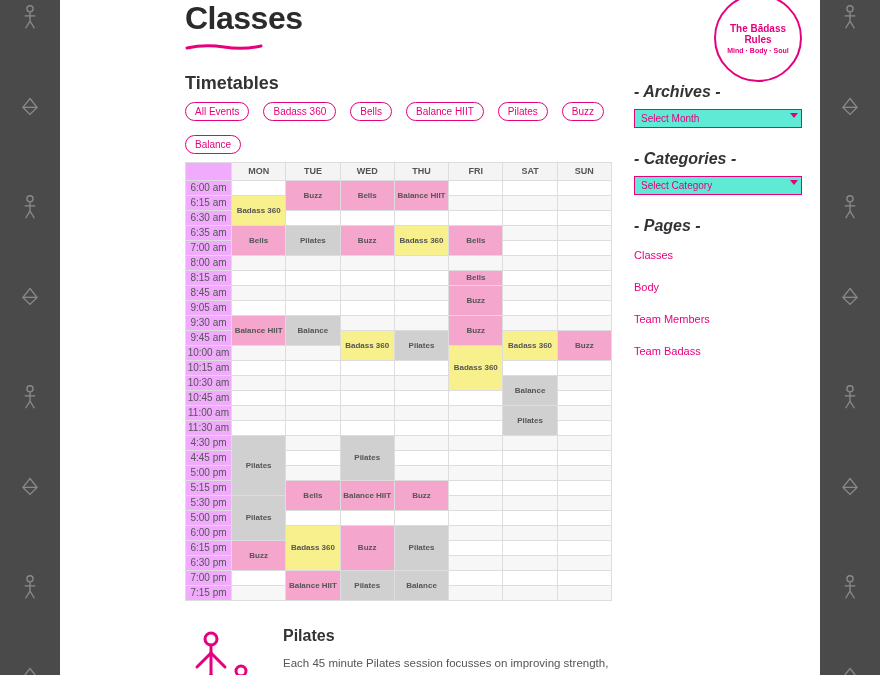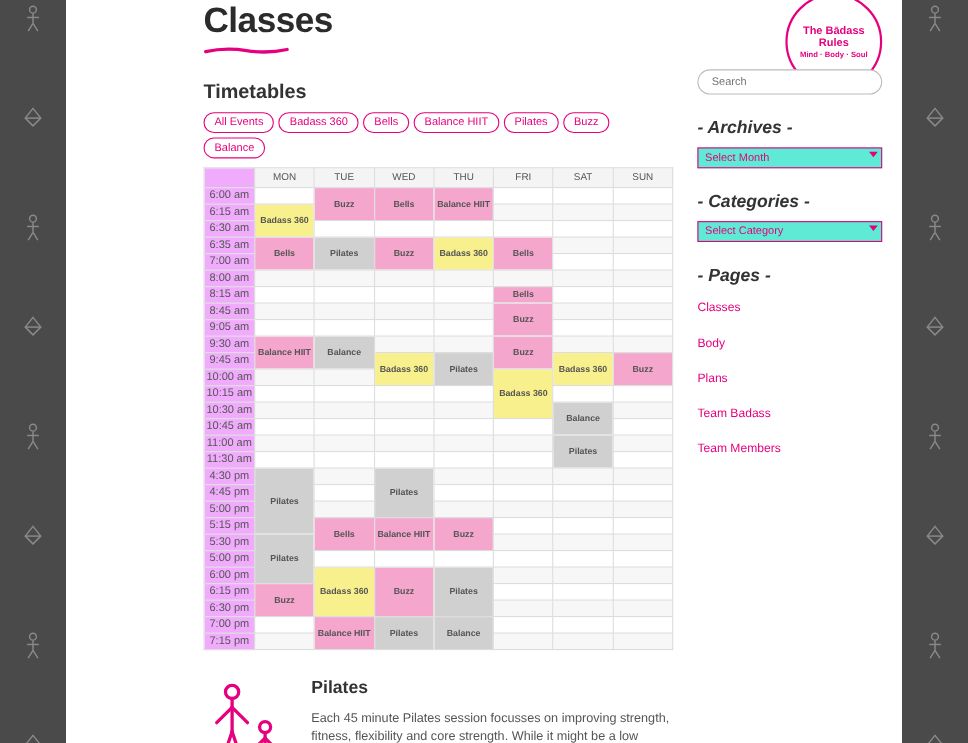--- a/index.html
+++ b/index.html
@@ -6,25 +6,25 @@
 body{font-family:-apple-system,BlinkMacSystemFont,"Segoe UI",Arial,sans-serif;background:#4a4a4a;display:flex;justify-content:center;}
 .deco-col{width:60px;flex-shrink:0;background:#4a4a4a;position:relative;overflow:hidden;}
 .deco-col svg{position:absolute;left:50%;transform:translateX(-50%);opacity:0.35;}
 .page{background:#fff;width:760px;min-height:675px;padding:0 18px 18px 125px;position:relative;}
 h1{font-size:32px;font-weight:800;color:#2b2b2b;letter-spacing:-0.5px;padding-top:0;}
 .underline{display:inline-block;width:78px;height:8px;margin-top:-2px;}
 h2{font-size:18px;font-weight:600;color:#333;margin-top:18px;}
 .main-cols{display:flex;gap:22px;}
 .left{flex:1;}
 .right{width:168px;flex-shrink:0;padding-top:6px;position:relative;}
-.filters{display:flex;flex-wrap:wrap;gap:4px;margin-top:8px;}
+.filters{display:flex;flex-wrap:wrap;gap:14px;margin-top:8px;}
 .filter{font-size:10px;color:#e6007e;border:1px solid #e6007e;border-radius:12px;padding:3px 9px;cursor:pointer;background:#fff;}
 .tt{margin-top:8px;font-size:9px;color:#555;border-collapse:collapse;width:100%;table-layout:fixed;}
 .tt th,.tt td{border:1px solid #ddd;text-align:center;padding:0;height:15px;line-height:1;}
-.tt thead th{background:#f4f4f4;font-weight:400;height:18px;}
+.tt thead th{background:#f4f4f4;font-weight:700;height:18px;}
 .tt .timecol{width:46px;background:#f0abfc;font-size:10px;}
 .cell{font-size:8px;font-weight:700;color:#555;padding:1px 2px;height:100%;display:flex;align-items:center;justify-content:center;}
 .c-pink{background:#f4a6cc;}
 .c-yellow{background:#f8f08c;}
 .c-grey{background:#d0d0d0;}
 .tt tbody tr:nth-child(even) td.empty{background:#f7f7f7;}
 .tt tbody tr:nth-child(odd) td.empty{background:#fff;}
 .search{width:100%;border:1px solid #bbb;border-radius:16px;font-size:10px;padding:5px 12px;color:#999;margin-top:2px;}
 .widget-title{font-size:16px;font-weight:700;font-style:italic;color:#333;margin-top:22px;}
 .select{width:100%;border:1px solid #e6007e;font-size:10px;color:#e6007e;padding:3px 6px;margin-top:8px;background:#5eead4;appearance:none;position:relative;}
@@ -473,32 +473,30 @@
           </svg>
         </div>
         <div>
           <h3>Pilates</h3>
           <p>Each 45 minute Pilates session focusses on improving strength, fitness, flexibility and core strength. While it might be a low impact workout that leaves you feeling zen and relaxed it's still 100% BADASS and will for sure help you sculpt your body into the most BADASS shape of your life!</p>
         </div>
       </div>
     </div>
 
     <div class="right">
-      <input class="search" placeholder="Search" style="">
       <div class="widget-title">- Archives -</div>
       <div class="select-wrap"><select class="select"><option>Select Month</option></select></div>
       <div class="widget-title">- Categories -</div>
       <div class="select-wrap"><select class="select"><option>Select Category</option></select></div>
       <div class="widget-title">- Pages -</div>
       <ul class="pages-list" id="pages-list">
           <li><a href="#">Classes</a></li>
           <li><a href="#">Body</a></li>
-          <li><a href="#">Plans</a></li>
+          <li><a href="#">Team Members</a></li>
           <li><a href="#">Team Badass</a></li>
-          <li><a href="#">Team Members</a></li>
         </ul>
     </div>
   </div>
 </div>
 
 <div class="deco-col">
     <svg viewBox="0 0 20 34" width="22" height="30" style="top: 0px;">
       <g stroke="#fff" stroke-width="1.5" fill="none">
         <circle cx="10" cy="10" r="3.5"></circle>
         <line x1="10" y1="14" x2="10" y2="24"></line>

